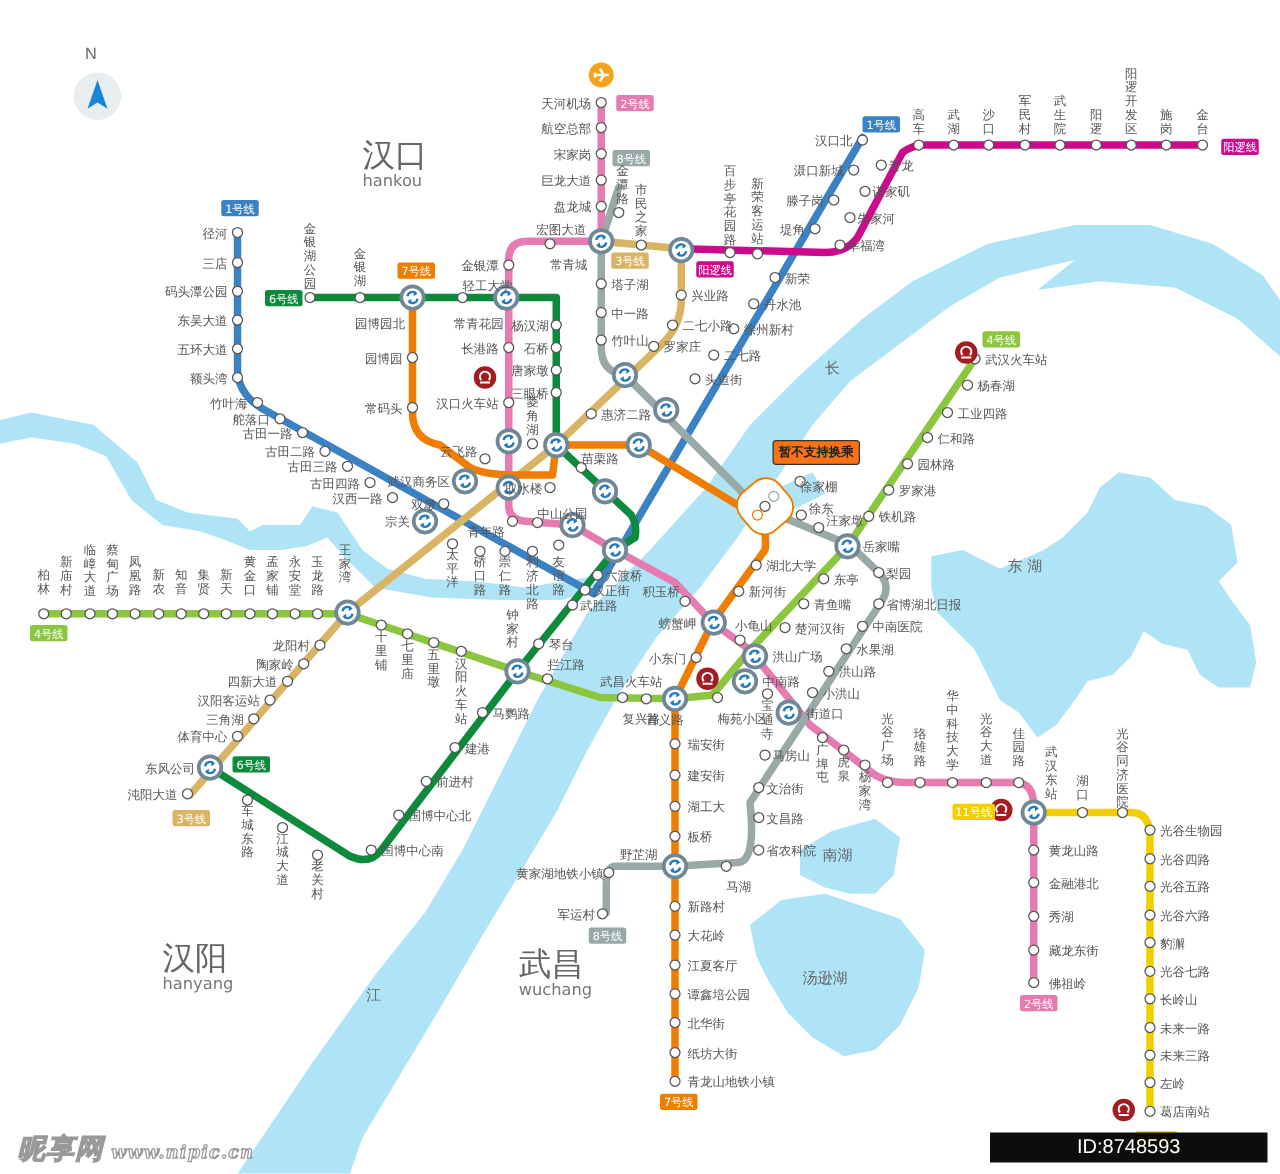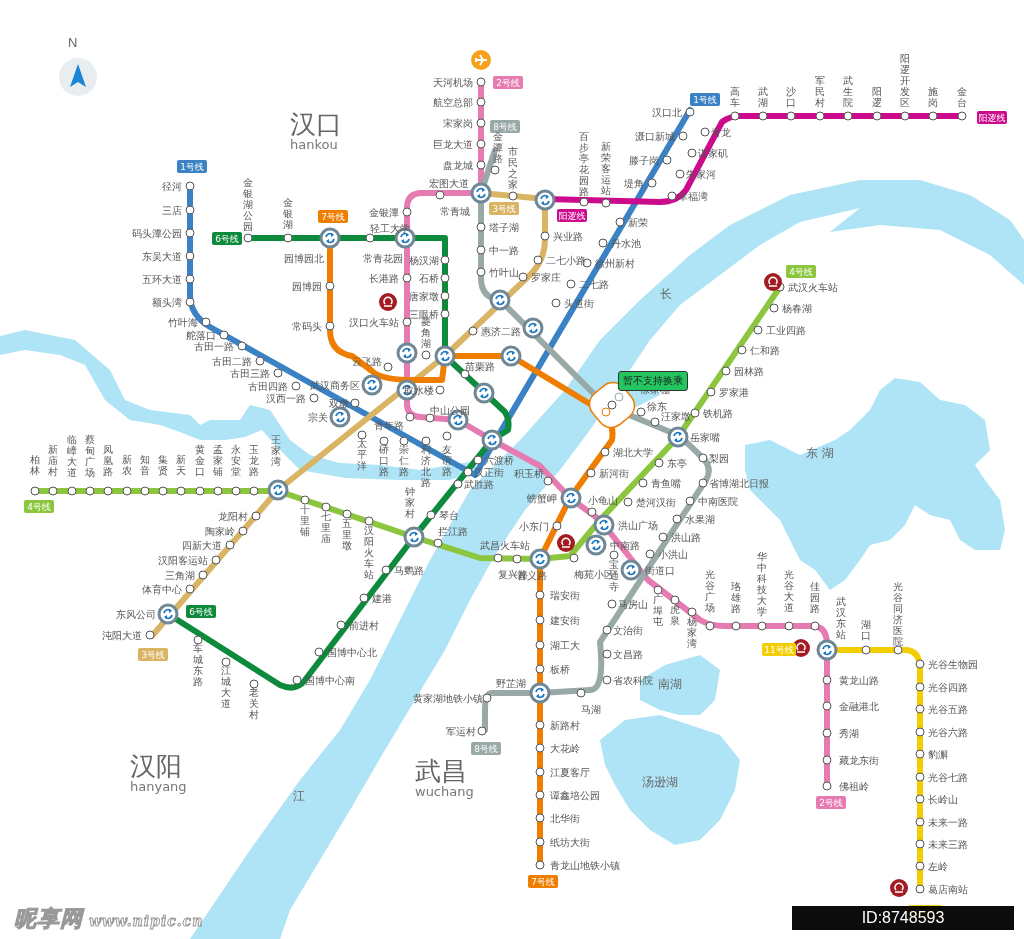--- a/index.html
+++ b/index.html
@@ -798,20 +798,20 @@
       <text x="642" y="786" class="water-label">汤逊湖</text>
     </g>
 </svg>
 
 <div class="compass-n">N</div>
 <svg style="position:absolute;left:58px;top:57px" width="40" height="40">
   <circle cx="20" cy="20" r="19" fill="#e8eeef"></circle>
   <path d="M20,7 L28,30 L20,25 L12,30 Z" fill="#1a85d6"></path>
 </svg>
 
-<div id="notice" style="position:absolute;left:618px;top:371px;background:#22c55e;border:1px solid #333;border-radius:3px;font-size:10px;padding:2px 4px;color:#222;font-family:'DejaVu Sans',sans-serif;">
+<div id="notice" style="position:absolute;left:618px;top:352px;background:#f97316;border:1px solid #333;border-radius:3px;font-size:10px;padding:2px 4px;color:#222;font-family:'DejaVu Sans',sans-serif;font-weight:bold;">
   <span>暂不支持换乘</span>
 </div>
 
 <div class="watermark">
   <span>昵享网</span><span class="url">www.nipic.cn</span>
 </div>
 <div class="idbar">ID:8748593 NO:20210104171142661000</div>
 
 </body></html>

